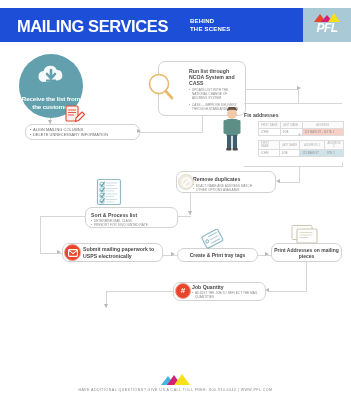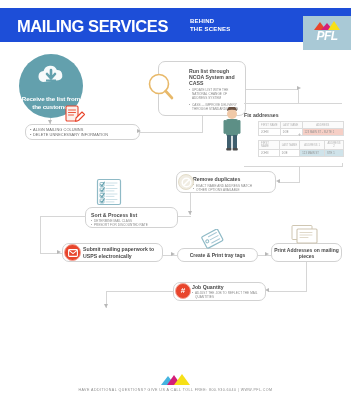--- a/index.html
+++ b/index.html
@@ -25,21 +25,21 @@
     position: absolute; left: 17px; top: 9px;
     font-size: 16.5px; font-weight: bold; color: #ffffff;
     letter-spacing: -0.4px;
   }
   .header-sub {
     position: absolute; left: 190px; top: 10px;
     font-size: 6px; font-weight: bold; color: #ffffff;
     line-height: 7.5px; letter-spacing: 0.2px;
   }
   .logo-box {
-    position: absolute; right: 0px; top: 8px;
+    position: absolute; right: 0px; top: 0px;
     width: 48px; height: 34px;
     background: #a9c9d6;
     display: flex; align-items: center; justify-content: center;
   }
   .logo-text {
     font-size: 12px; font-weight: bold; color: #ffffff;
     font-style: italic; letter-spacing: -0.5px;
     position: relative; top: 3px;
   }
   .logo-swoosh { position: absolute; top: 5px; left: 11px; }

